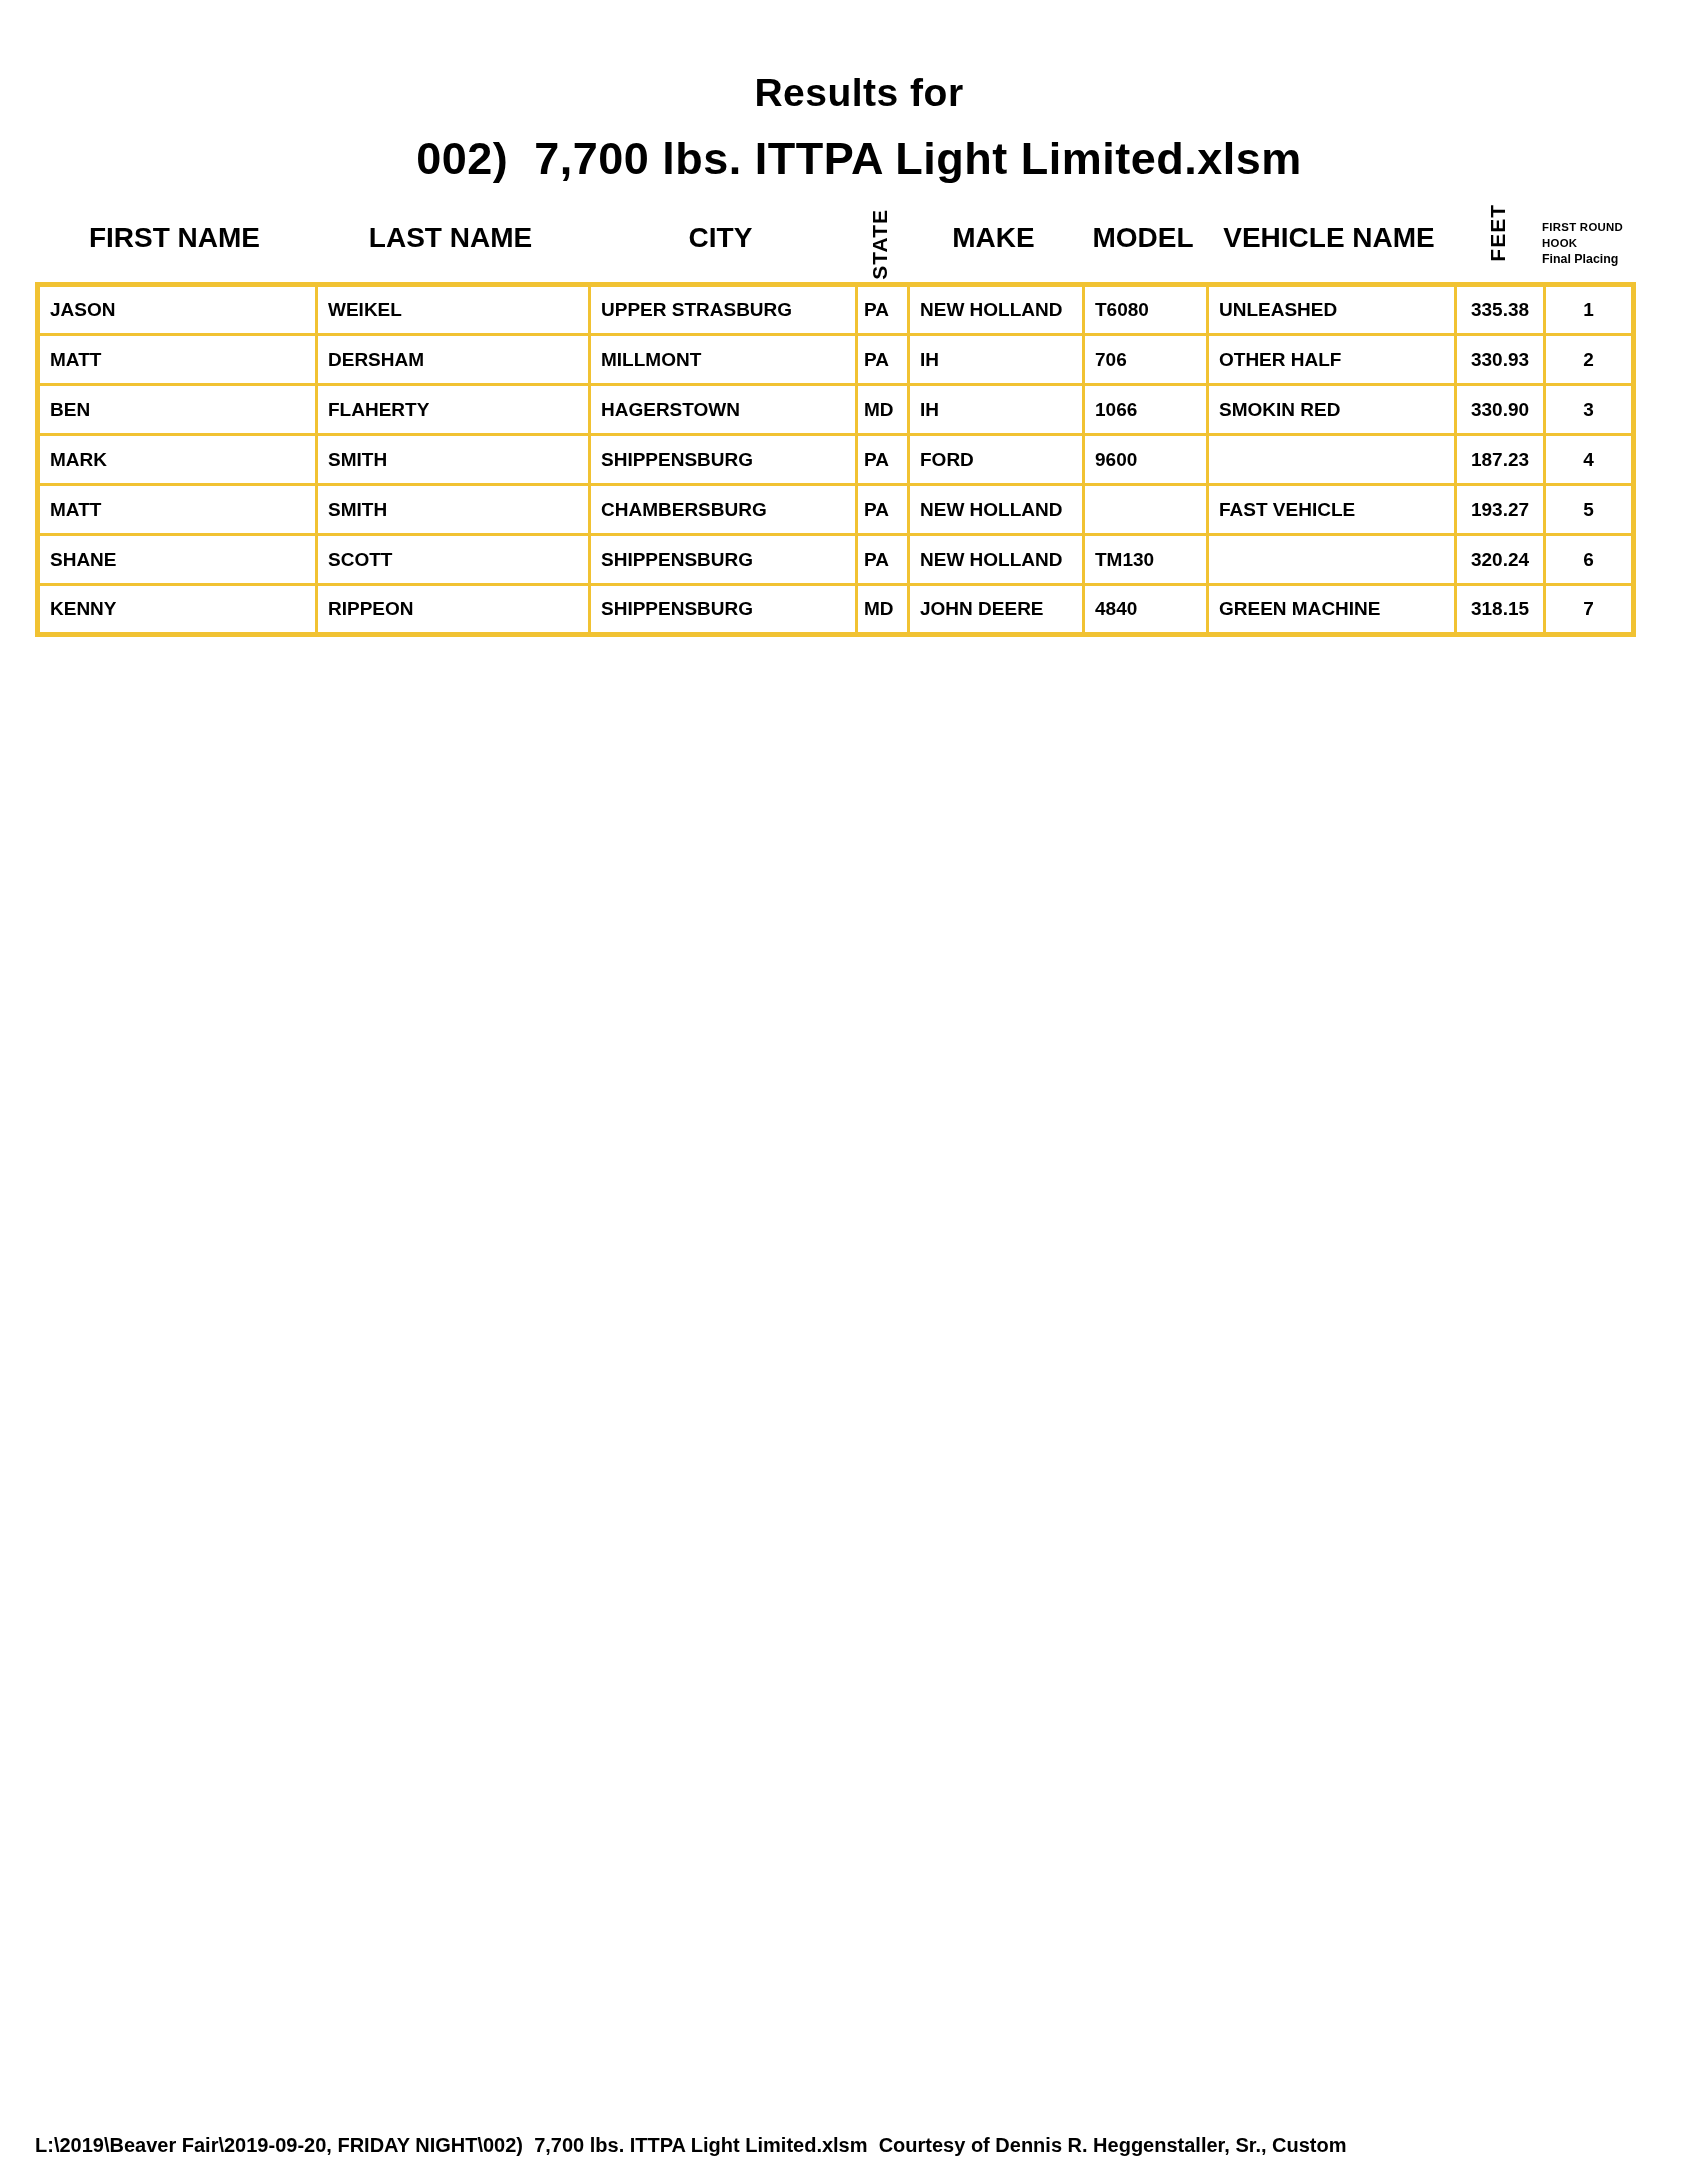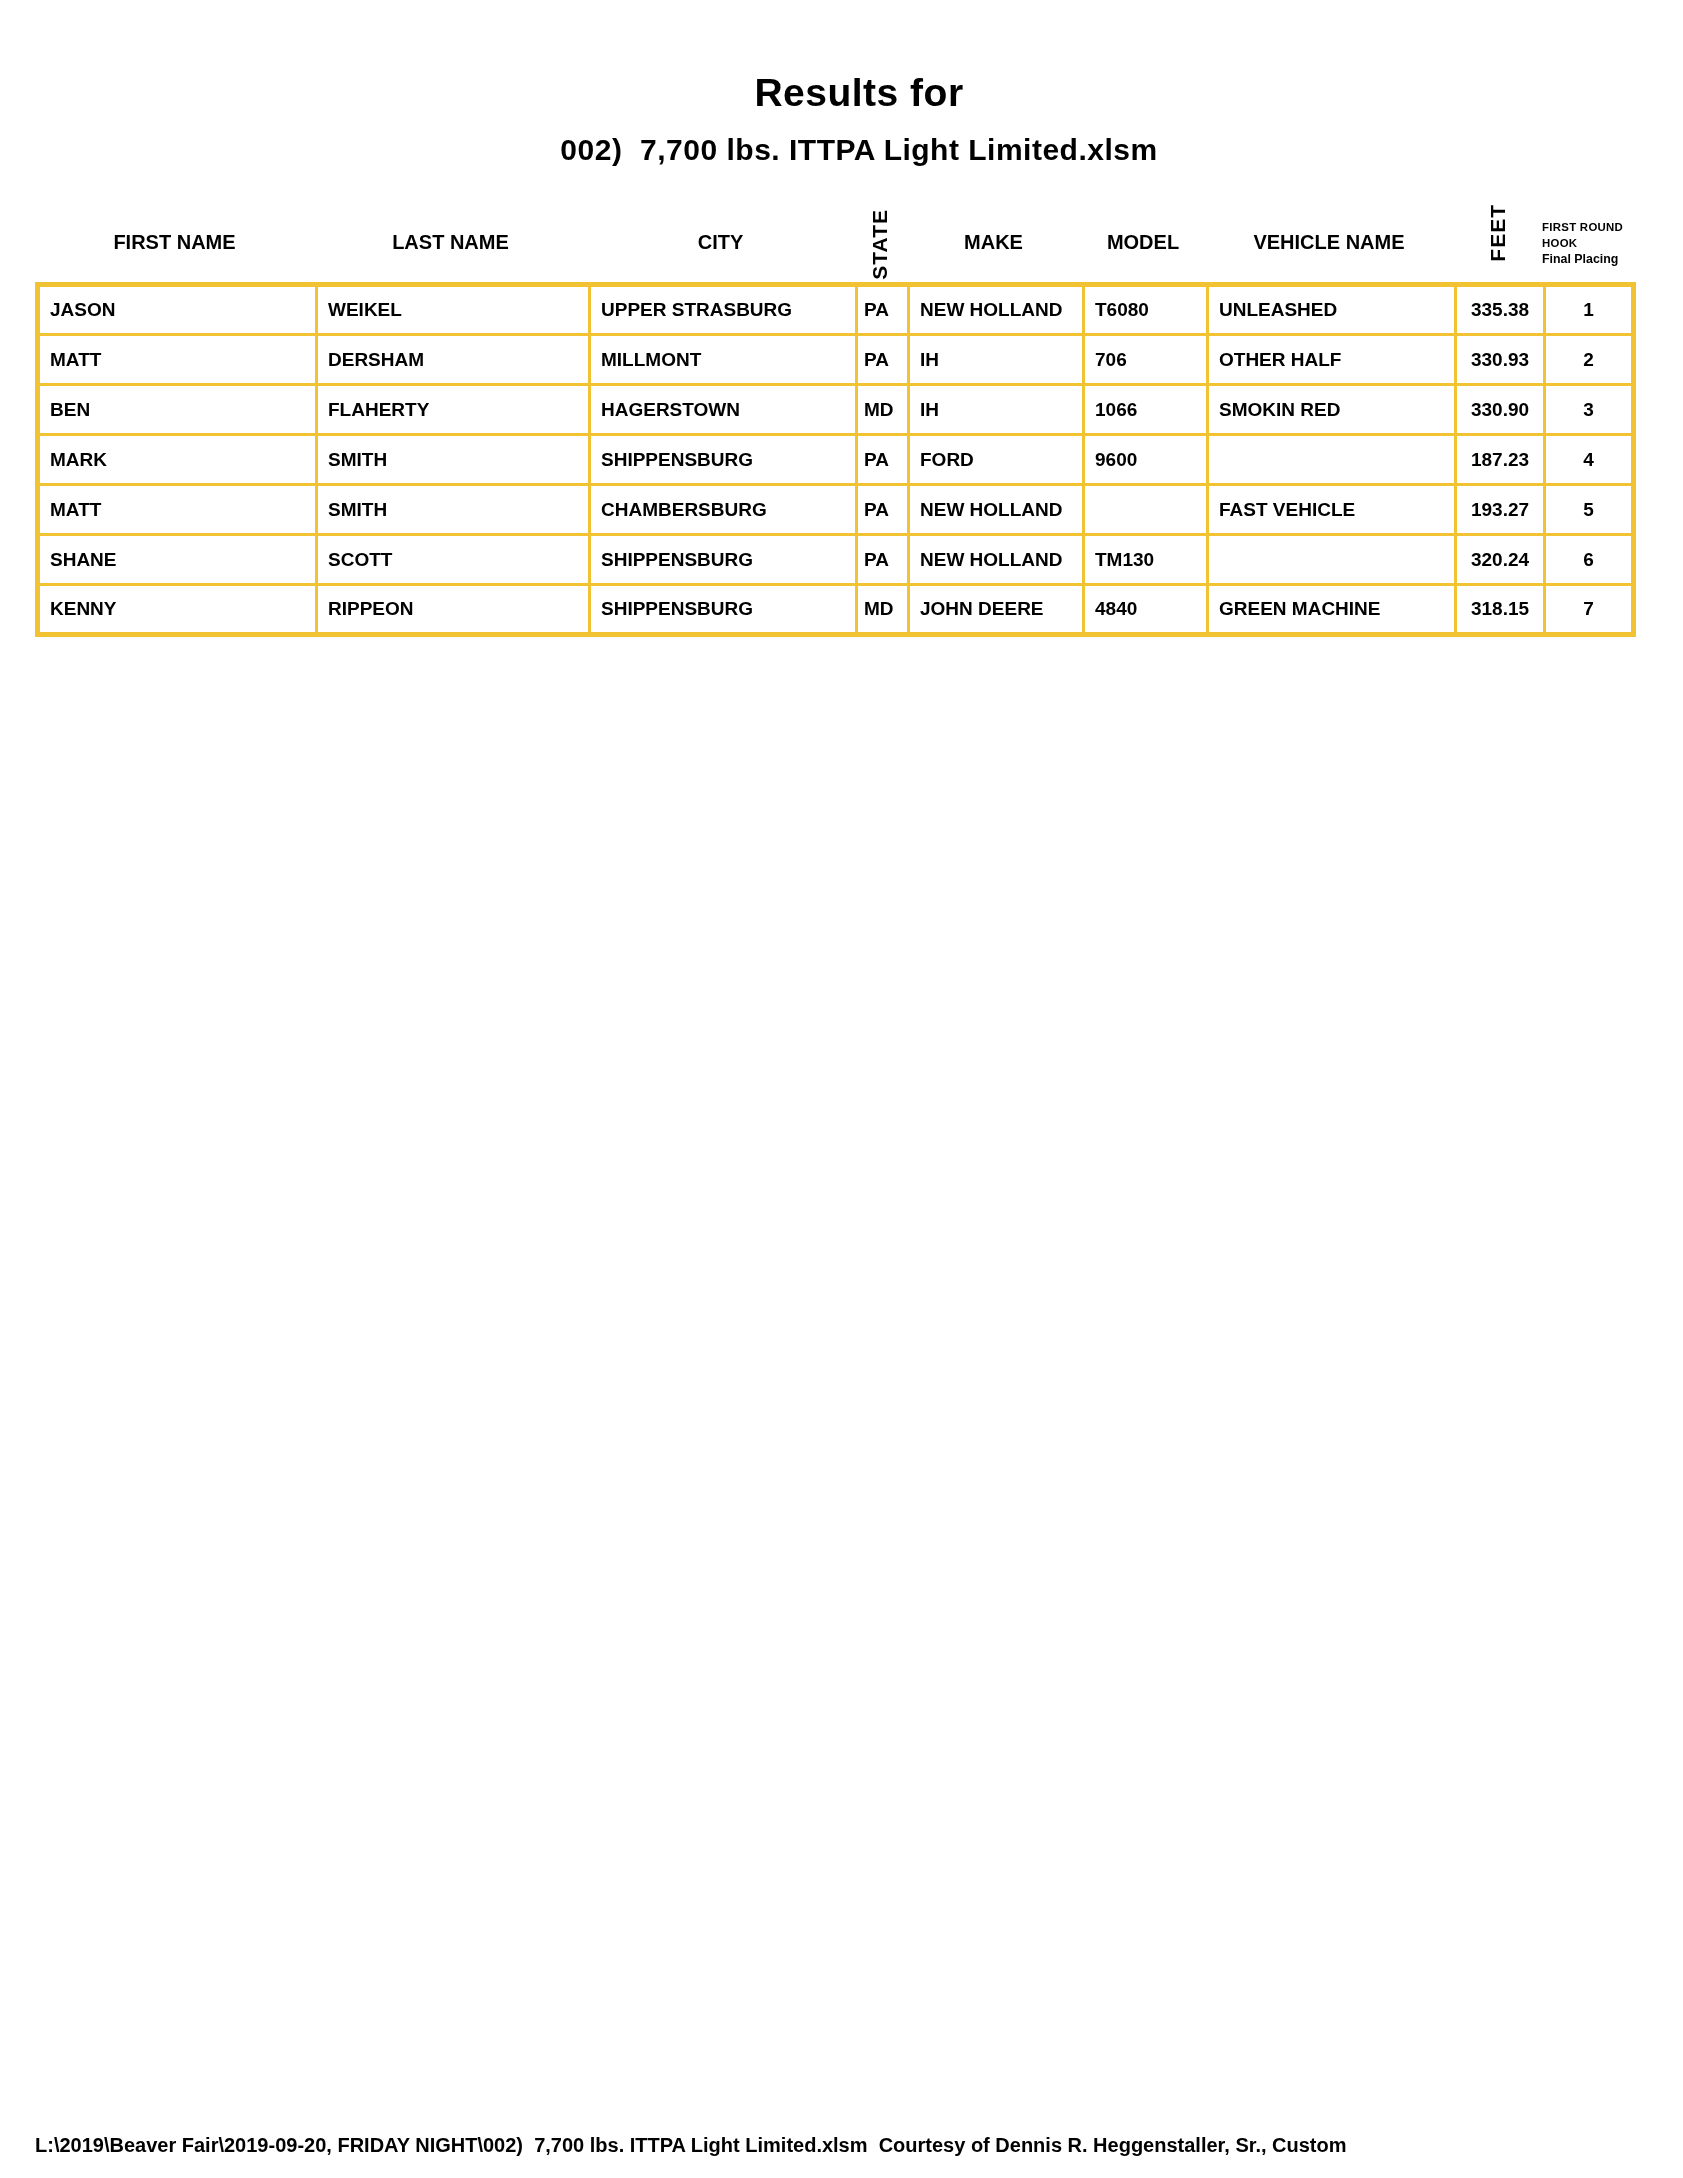--- a/index.html
+++ b/index.html
@@ -16,36 +16,36 @@
   }
   .titles {
     position: absolute;
     left: 35px;
     right: 0;
     text-align: center;
     font-weight: bold;
     white-space: pre;
   }
   .title-main { top: 71px; font-size: 39px; letter-spacing: 0.5px; }
-  .title-sub  { top: 133px; font-size: 30px; letter-spacing: 0.5px; }
+  .title-sub  { top: 133px; font-size: 45px; letter-spacing: 0.5px; }
 
   .col-headers {
     position: absolute;
     left: 35px;
     top: 188px;
     width: 1597px;
     height: 94px;
     display: grid;
     grid-template-columns: 279px 273px 267px 52px 175px 124px 248px 89px 89px;
     align-items: end;
   }
   .h-label {
     text-align: center;
     font-weight: bold;
-    font-size: 20px;
+    font-size: 28px;
     padding-bottom: 28px;
     white-space: nowrap;
   }
   .h-vert-wrap { display: flex; justify-content: center; align-items: flex-end; height: 94px; }
   .h-vert {
     writing-mode: vertical-rl;
     transform: rotate(180deg);
     font-weight: bold;
     font-size: 21px;
     letter-spacing: 1px;

